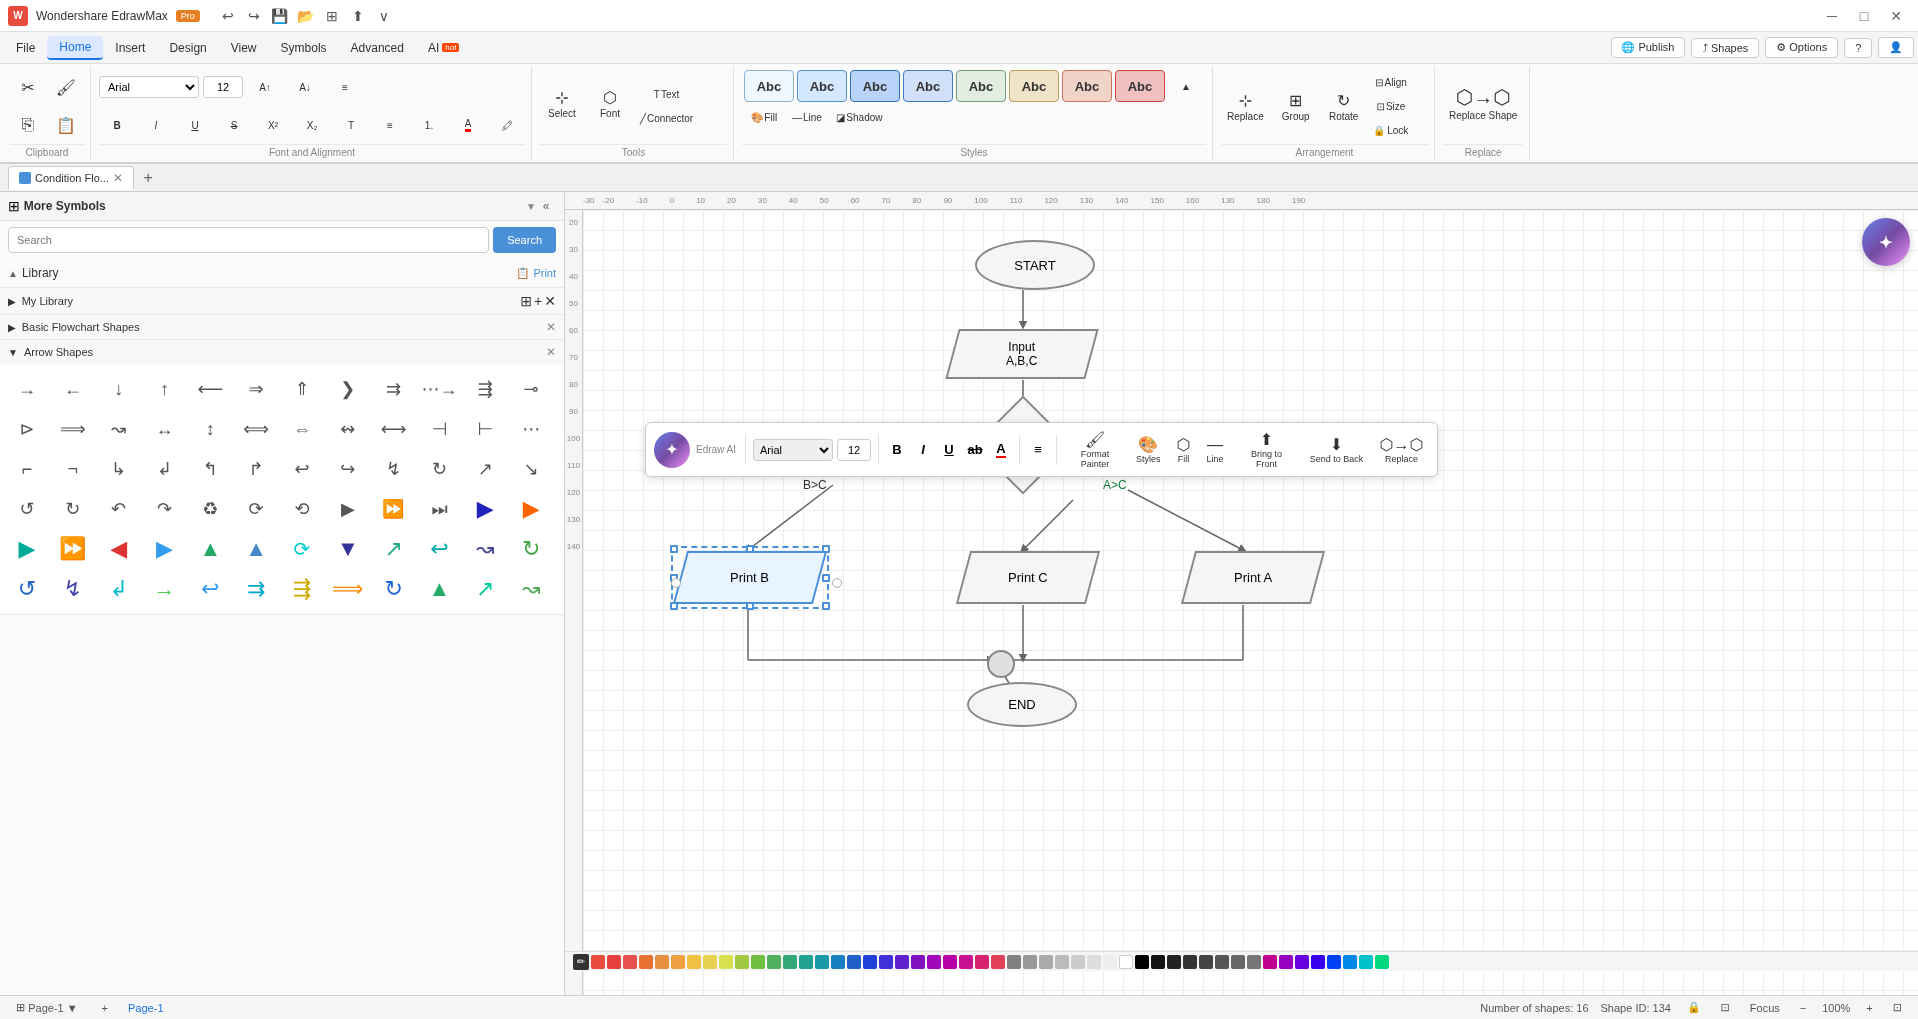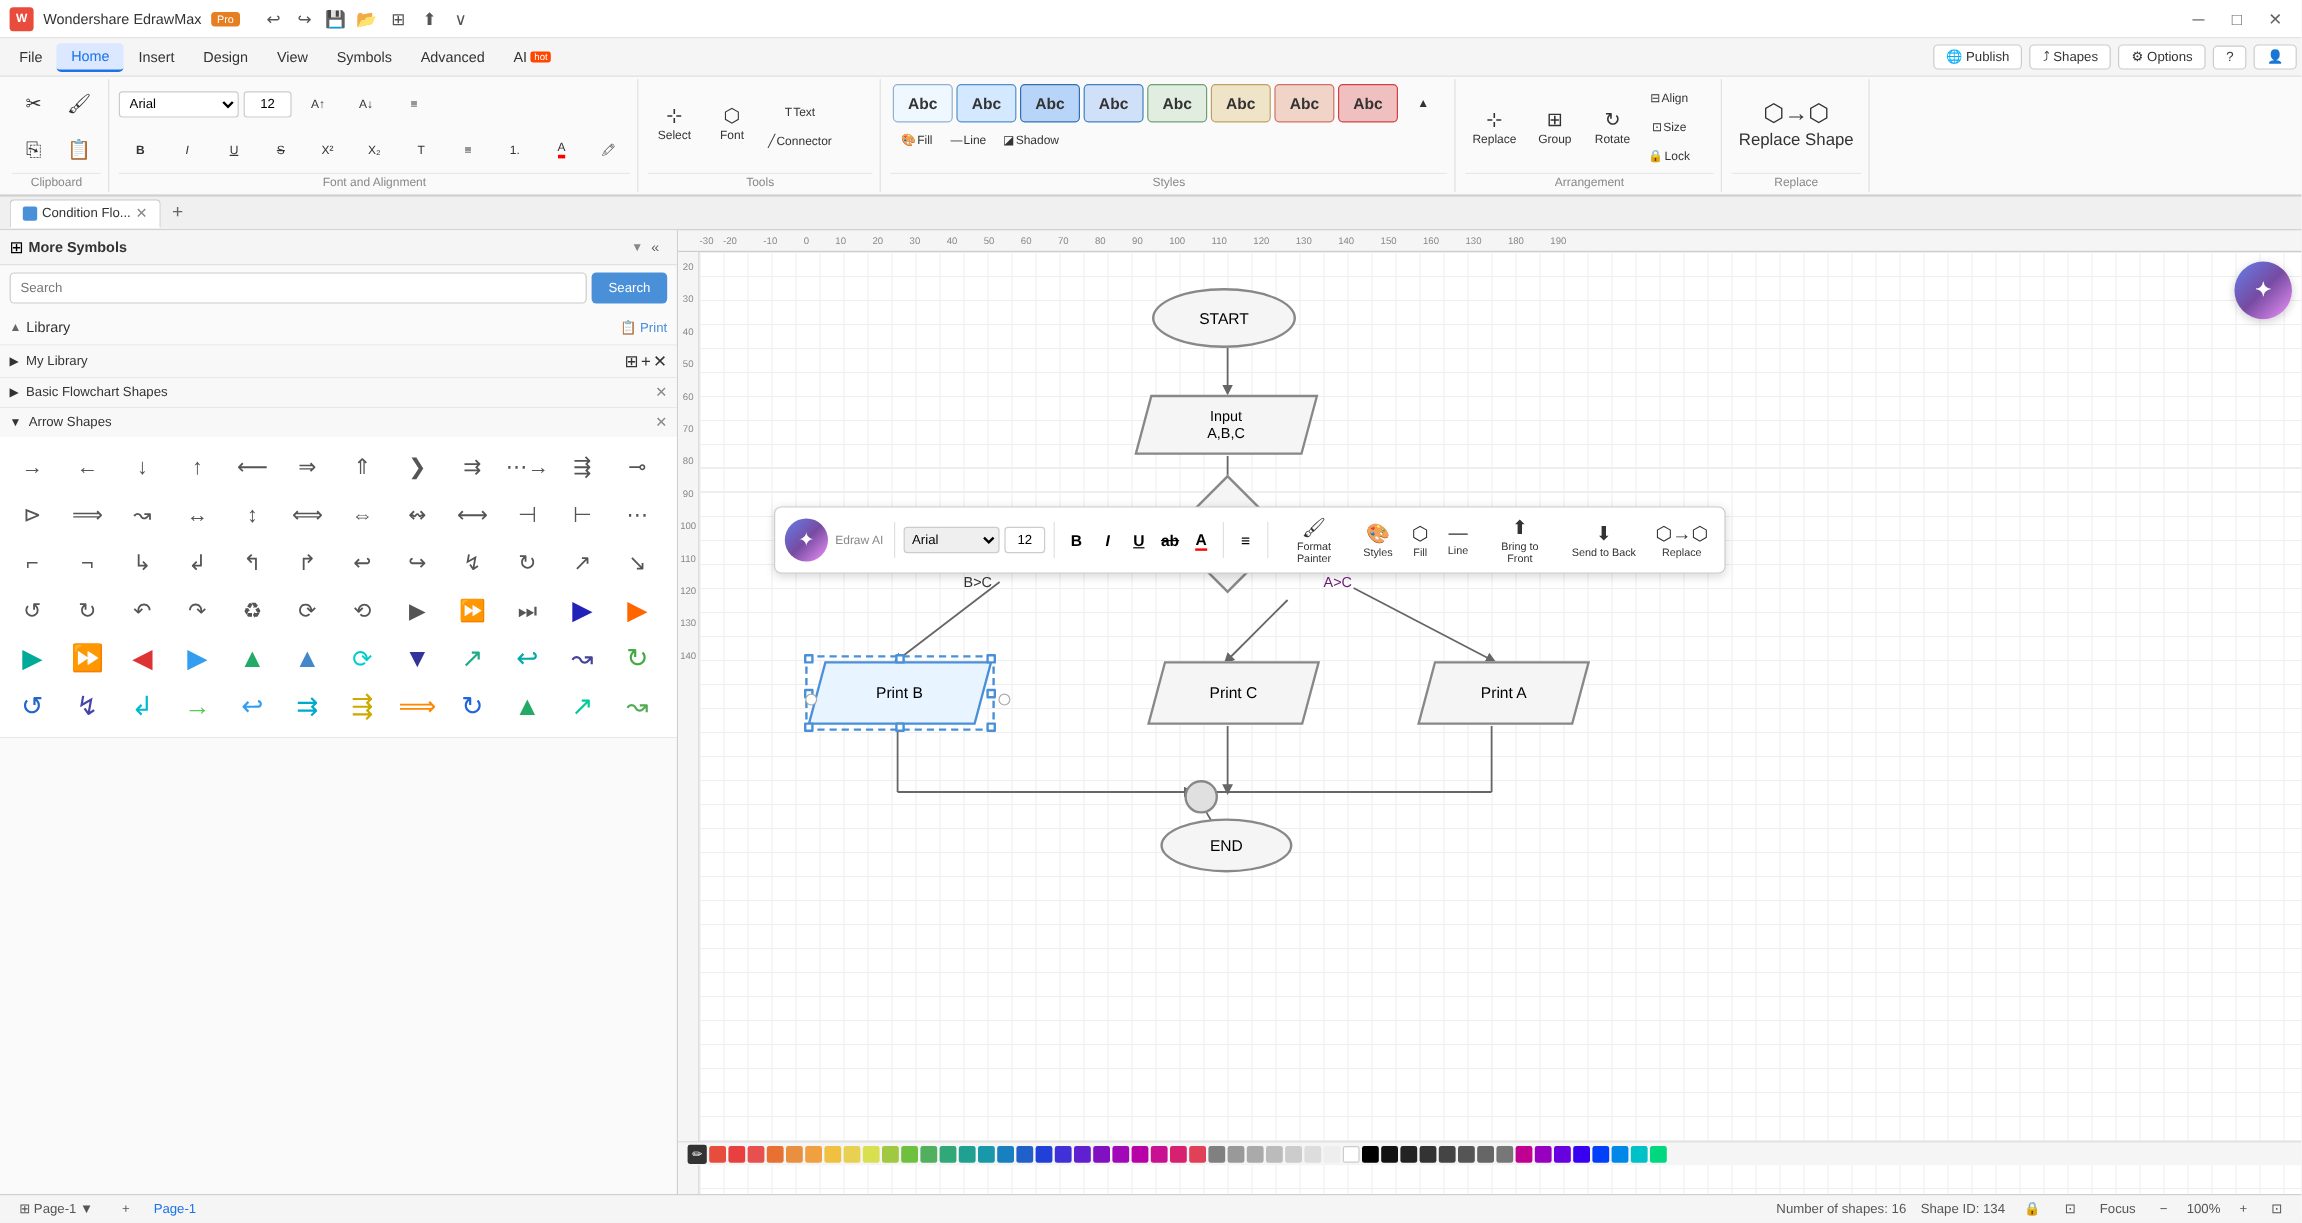--- a/index.html
+++ b/index.html
@@ -284,21 +284,21 @@
         <div class="ribbon-btn small">⊡ <span>Size</span></div>
         <div class="ribbon-btn small">🔒 <span>Lock</span></div>
       </div>
     </div>
     <div class="ribbon-group-label">Arrangement</div>
   </div>
 
   <div class="ribbon-group" style="min-width:80px;">
     <div class="ribbon-btn large" style="height:70px;">
       <span style="font-size:20px;">⬡→⬡</span>
-      <span style="font-size:14px;text-align:right;">Replace Shape</span>
+      <span style="font-size:10px;text-align:right;">Replace Shape</span>
     </div>
     <div class="ribbon-group-label">Replace</div>
   </div>
 </div>
 
 <div id="tabsbar">
   <div class="tab active">
     <div class="tab-icon"></div>
     <span>Condition Flo...</span>
     <span class="close-tab">✕</span>
@@ -516,40 +516,40 @@
         <line x1="660" y1="450" x2="426" y2="450" stroke="#666" stroke-width="1.5"></line>
 
         <line x1="417" y1="458" x2="436" y2="490" stroke="#666" stroke-width="1.5" marker-end="url(#arr)"></line>
         <defs>
           <marker id="arr" markerWidth="6" markerHeight="6" refX="3" refY="3" orient="auto">
             <path d="M0,0 L0,6 L6,3 z" fill="#666"></path>
           </marker>
         </defs>
       </svg>
 
-      <div class="fc-shape fc-oval" style="left:377px;top:30px;width:120px;height:50px;text-align:center;">START</div>
+      <div class="fc-shape fc-oval" style="left:392px;top:30px;width:120px;height:50px;text-align:center;">START</div>
 
       <div class="fc-shape" style="left:360px;top:118px;width:158px;height:52px;">
         <div style="width:140px;height:50px;border:2px solid #888;background:#f5f5f5;transform:skewX(-15deg);display:flex;align-items:center;justify-content:center;">
           <span style="transform:skewX(15deg);display:block;font-size:12px;text-align:center;">Input<br>A,B,C</span>
         </div>
       </div>
 
       <div style="position:absolute;left:405px;top:200px;width:70px;height:70px;transform:rotate(45deg);border:2px solid #888;background:#f5f5f5;display:flex;align-items:center;justify-content:center;">
       </div>
 
       <div style="position:absolute;left:405px;top:215px;width:70px;text-align:center;font-size:11px;pointer-events:none;"></div>
 
       <div style="position:absolute;left:360px;top:245px;font-size:12px;color:#333;">No</div>
 
       <div style="position:absolute;left:480px;top:245px;font-size:12px;color:#333;">Yes</div>
 
       <div style="position:absolute;left:220px;top:268px;font-size:12px;color:#333;">B&gt;C</div>
 
-      <div style="position:absolute;left:520px;top:268px;font-size:12px;color:#701a75;">A&gt;C</div>
+      <div style="position:absolute;left:520px;top:268px;font-size:12px;color:#15803d;">A&gt;C</div>
 
       <div class="fc-shape fc-selected" style="left:92px;top:340px;width:150px;height:55px;">
         <div style="width:140px;height:53px;border:2px solid #4a90d9;background:#e8f4ff;transform:skewX(-15deg);display:flex;align-items:center;justify-content:center;">
           <span style="transform:skewX(15deg);display:block;">Print B</span>
         </div>
 
         <div class="handle" style="top:-5px;left:-5px;"></div>
         <div class="handle" style="top:-5px;left:50%;margin-left:-4px;"></div>
         <div class="handle" style="top:-5px;right:-5px;"></div>
         <div class="handle" style="top:50%;margin-top:-4px;left:-5px;"></div>

